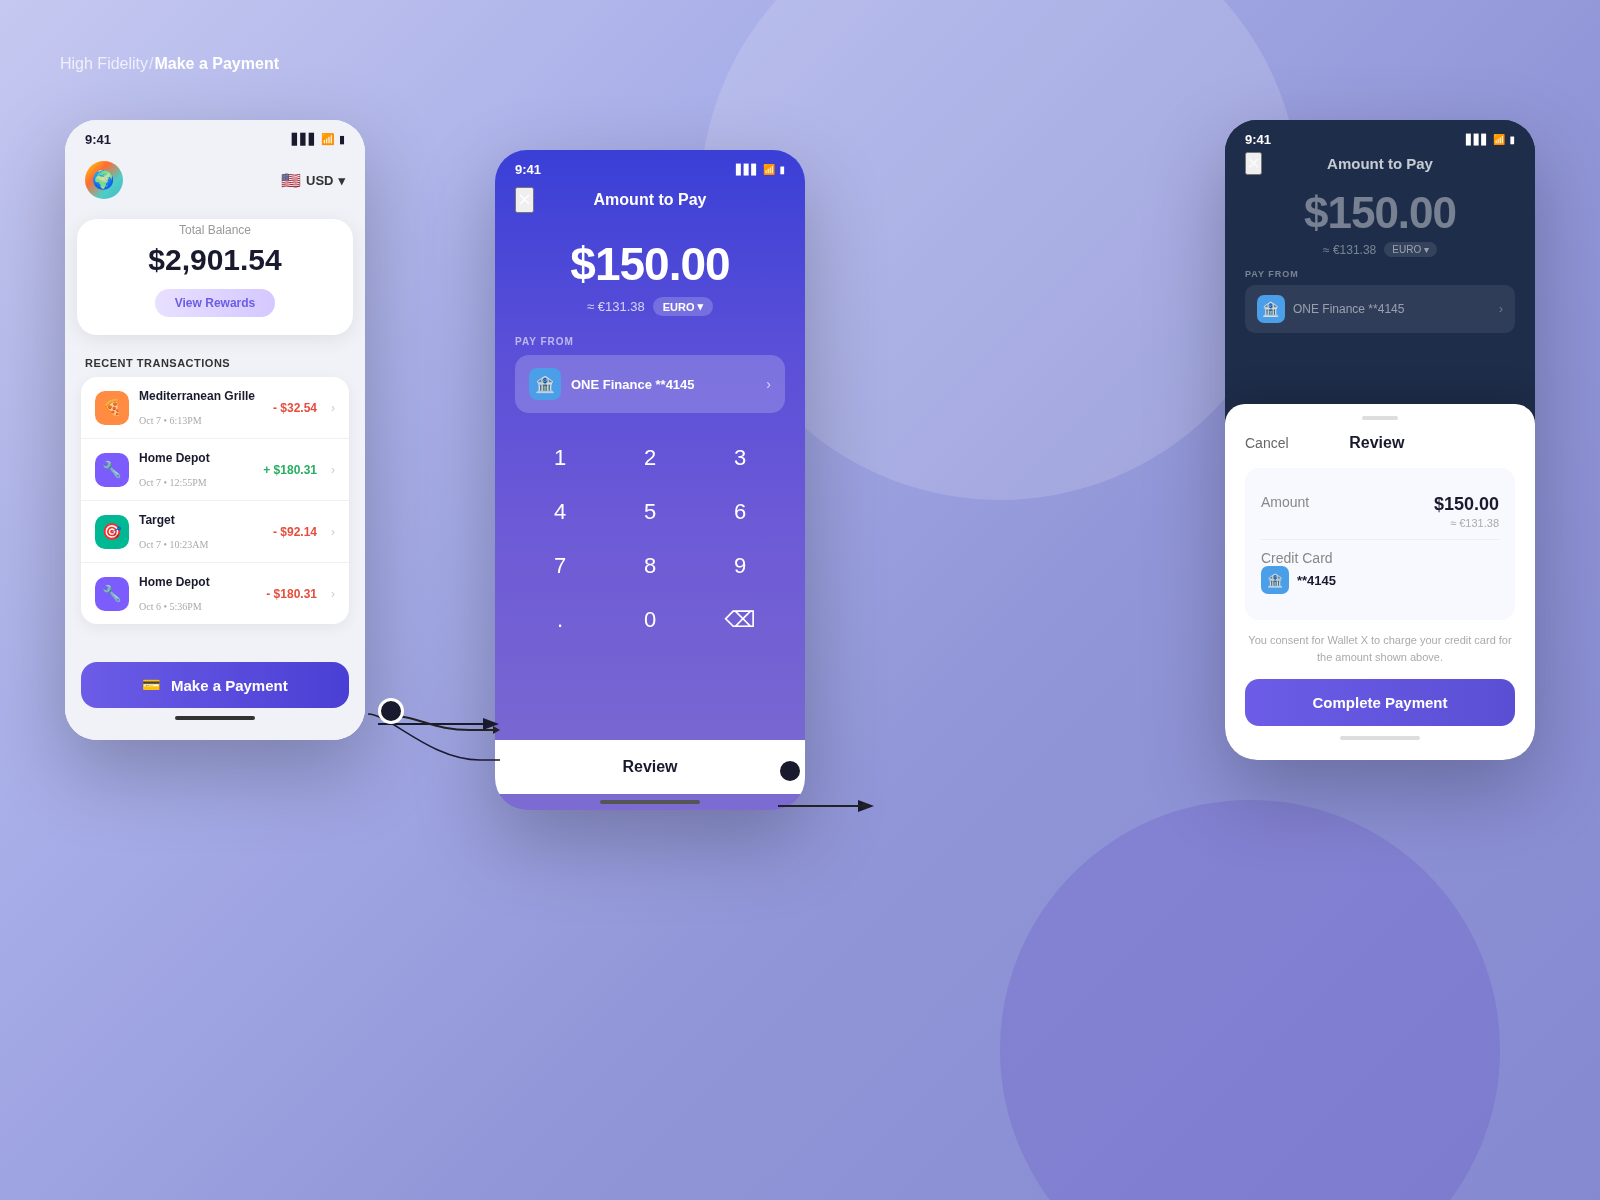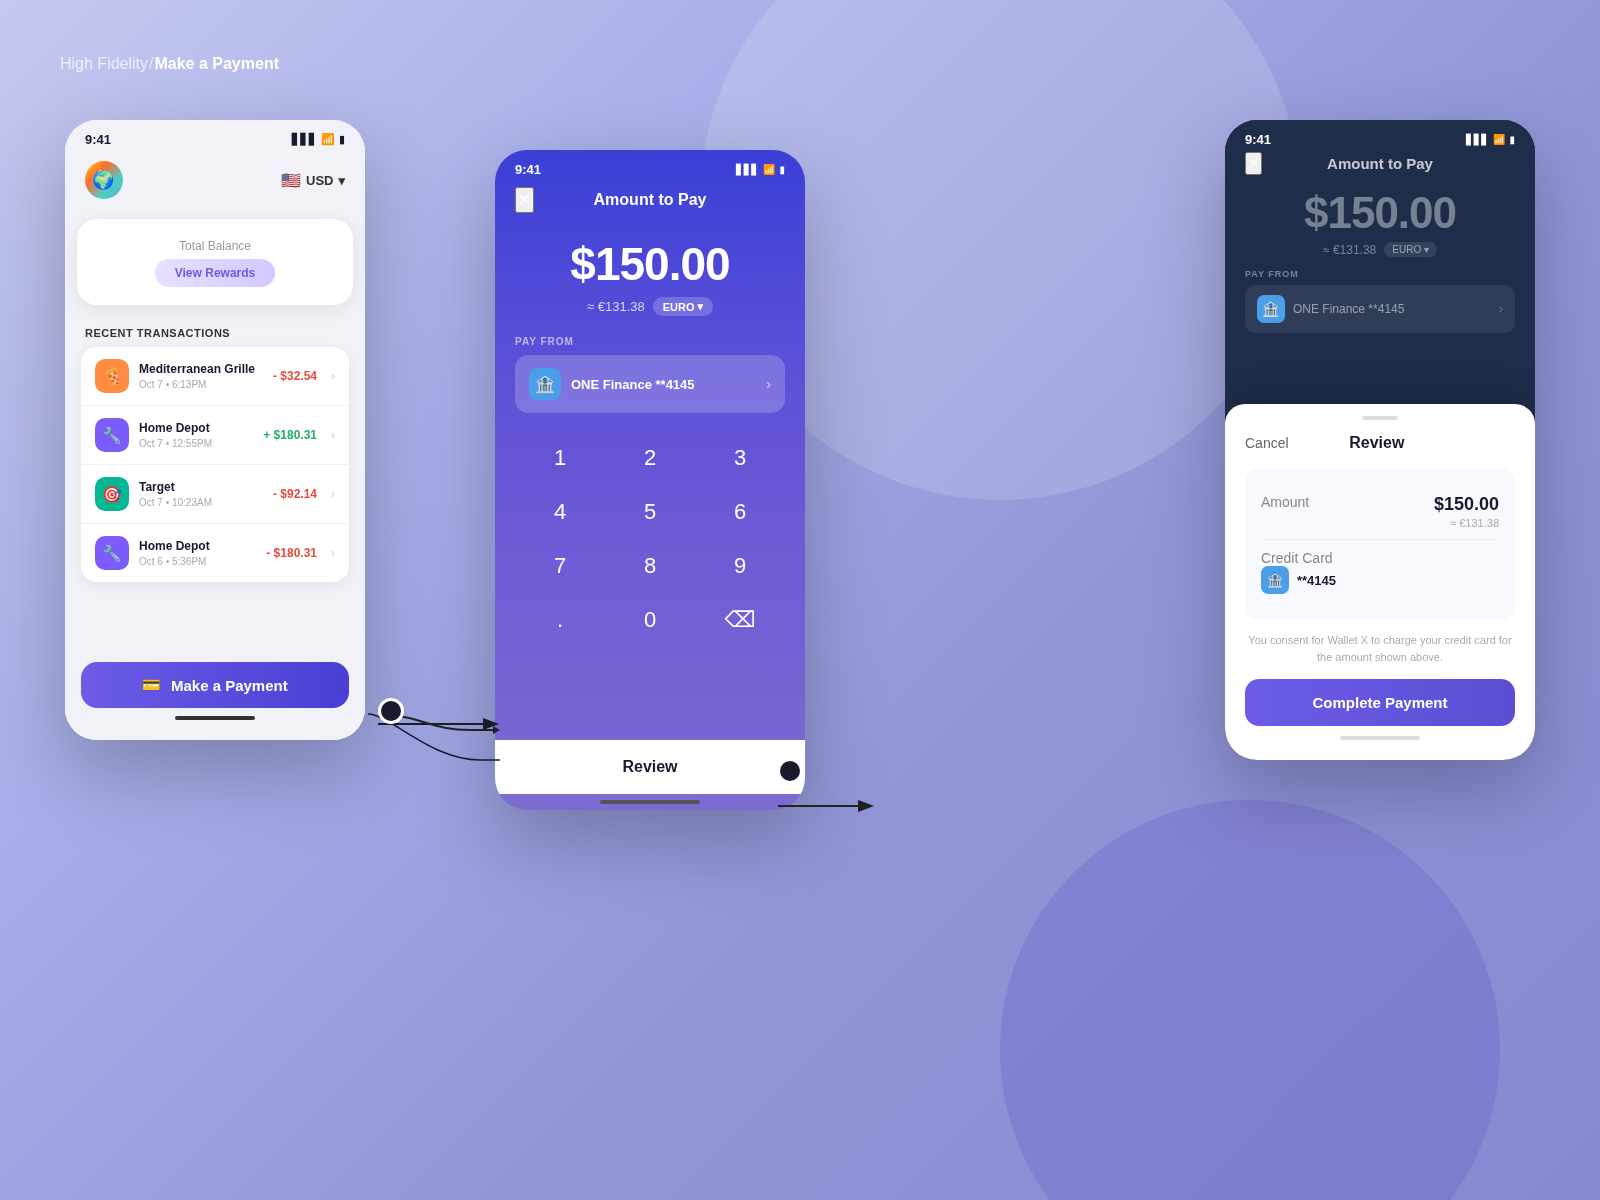--- a/index.html
+++ b/index.html
@@ -123,21 +123,21 @@
       color: #333;
     }
     .flag-icon {
       font-size: 16px;
     }
 
     .balance-card {
       background: #fff;
       margin: 8px 12px;
       border-radius: 20px;
-      padding: 20px 20px 18px;
+      padding: 4px 20px 18px;
       box-shadow: 0 4px 20px rgba(0,0,0,0.08);
     }
     .balance-label {
       font-size: 12px;
       color: #999;
       text-align: center;
       margin-bottom: 6px;
     }
     .balance-amount {
       font-size: 30px;
@@ -197,21 +197,22 @@
     .txn-icon-green { background: #00b894; }
     .txn-details { flex: 1; }
     .txn-name {
       font-size: 12px;
       font-weight: 600;
       color: #1a1a2e;
     }
     .txn-date {
       font-size: 10px;
       color: #aaa;
-      margin-top: 3px;
+      margin-top: 12px;
+      font-family: Liberation Serif, serif;
     }
     .txn-amount {
       font-size: 12px;
       font-weight: 700;
     }
     .txn-amount-negative { color: #e74c3c; }
     .txn-amount-positive { color: #27ae60; }
     .txn-chevron {
       color: #ccc;
       font-size: 12px;
@@ -683,20 +684,21 @@
       <div class="avatar">🌍</div>
       <div class="currency-selector">
         <span class="flag-icon">🇺🇸</span>
         <span>USD</span>
         <span>▾</span>
       </div>
     </div>
 
     <div class="balance-card">
       <div class="balance-label">Total Balance</div>
+      <div class="balance-amount">$2,901.54</div>
       <button class="view-rewards-btn">View Rewards</button>
     </div>
 
     <div class="recent-label">RECENT TRANSACTIONS</div>
 
     <div class="transactions-list">
       <div class="transaction-item">
         <div class="txn-icon txn-icon-orange">🍕</div>
         <div class="txn-details">
           <div class="txn-name">Mediterranean Grille</div>

